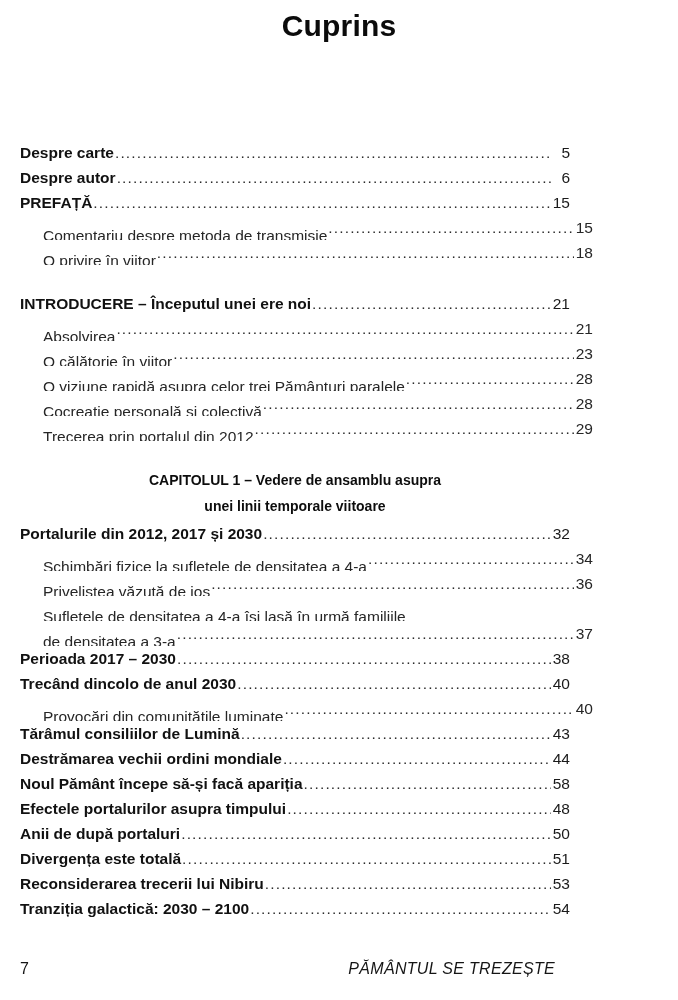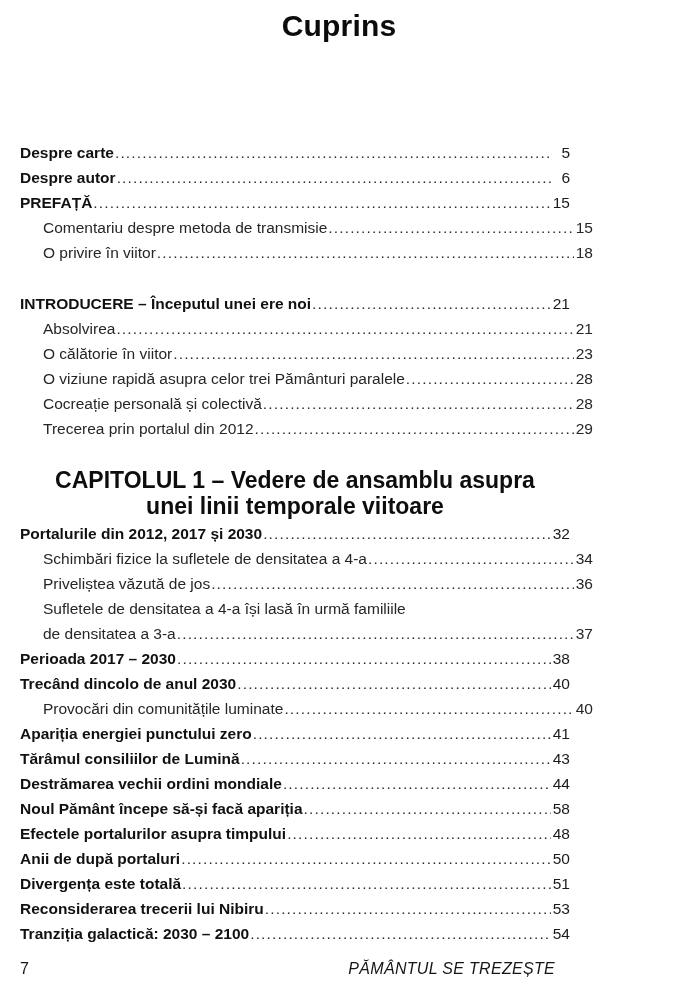--- a/index.html
+++ b/index.html
@@ -39,21 +39,21 @@
   
   .toc-list {
     position: absolute;
     left: 20px;
     top: 140px;
     width: 550px;
   }
 
   .toc-row {
     display: flex;
-    align-items: flex-end;
+    align-items: center;
     width: 100%;
     height: 25px;
     line-height: 25px;
     white-space: nowrap;
     overflow: hidden;
   }
 
   .toc-label {
     flex: 0 0 auto;
     font-size: 15.5px;
@@ -97,21 +97,21 @@
   
   .nodots > .toc-dots::before { content: ""; }
 
   
   .spacer-lg { height: 26px; }
 
   
   .chapter-heading {
     width: 100%;
     text-align: center;
-    font-size: 23px;
+    font-size: 14px;
     font-weight: 700;
     line-height: 26px;
     color: #0d0d0d;
     padding: 0 0 0 0;
     margin: 0 0 2px 0;
   }
   .chapter-heading .ch-line { display: block; }
 
   
   .footer {
@@ -236,25 +236,20 @@
         <span class="toc-label">Trecând dincolo de anul 2030</span>
         <span class="toc-dots"></span>
         <span class="toc-page">40</span>
       </div>
       <div class="toc-row lvl2">
         <span class="toc-label">Provocări din comunitățile luminate</span>
         <span class="toc-dots"></span>
         <span class="toc-page">40</span>
       </div>
       <div class="toc-row lvl1">
-        <span class="toc-label">Apariția energiei punctului zero</span>
-        <span class="toc-dots"></span>
-        <span class="toc-page">41</span>
-      </div>
-      <div class="toc-row lvl1">
         <span class="toc-label">Tărâmul consiliilor de Lumină</span>
         <span class="toc-dots"></span>
         <span class="toc-page">43</span>
       </div>
       <div class="toc-row lvl1">
         <span class="toc-label">Destrămarea vechii ordini mondiale</span>
         <span class="toc-dots"></span>
         <span class="toc-page">44</span>
       </div>
       <div class="toc-row lvl1">

